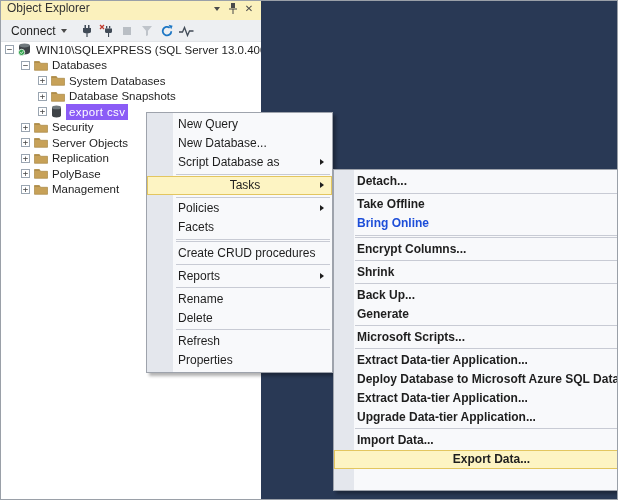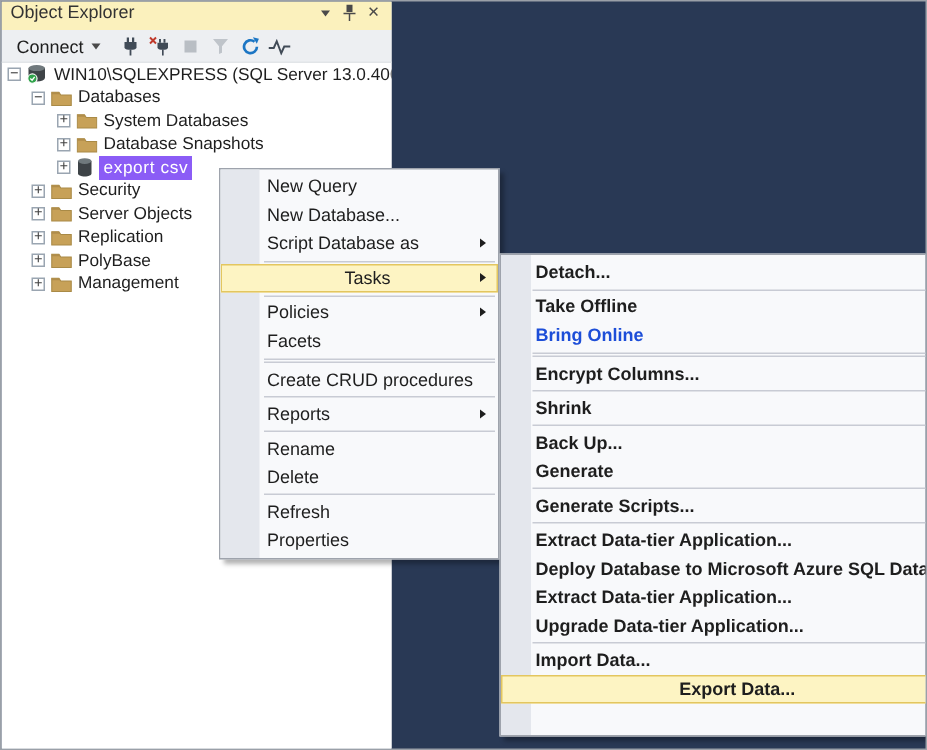--- a/index.html
+++ b/index.html
@@ -269,21 +269,21 @@
       <div class="mi disabled"><span>Bring Online</span></div>
       <div class="msep"></div>
       <div class="msep"></div>
       <div class="mi"><span>Encrypt Columns...</span></div>
       <div class="msep"></div>
       <div class="mi"><span>Shrink</span><span class="arrow"></span></div>
       <div class="msep"></div>
       <div class="mi"><span>Back Up...</span></div>
       <div class="mi"><span>Generate</span><span class="arrow"></span></div>
       <div class="msep"></div>
-      <div class="mi"><span>Generate Scripts...</span></div>
+      <div class="mi"><span>Microsoft Scripts...</span></div>
       <div class="msep"></div>
       <div class="mi"><span>Extract Data-tier Application...</span></div>
       <div class="mi"><span>Deploy Database to Microsoft Azure SQL Database...</span></div>
       <div class="mi"><span>Extract Data-tier Application...</span></div>
       <div class="mi"><span>Upgrade Data-tier Application...</span></div>
       <div class="msep"></div>
       <div class="mi"><span>Import Data...</span></div>
       <div class="mi highlight"><span>Export Data...</span></div>
     </div>
 

